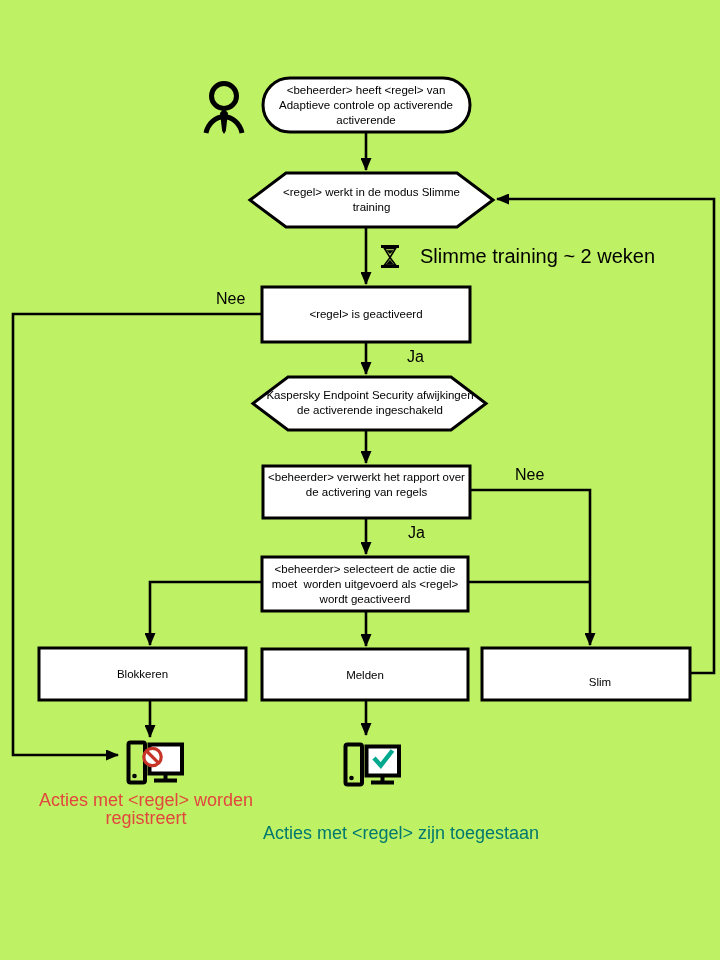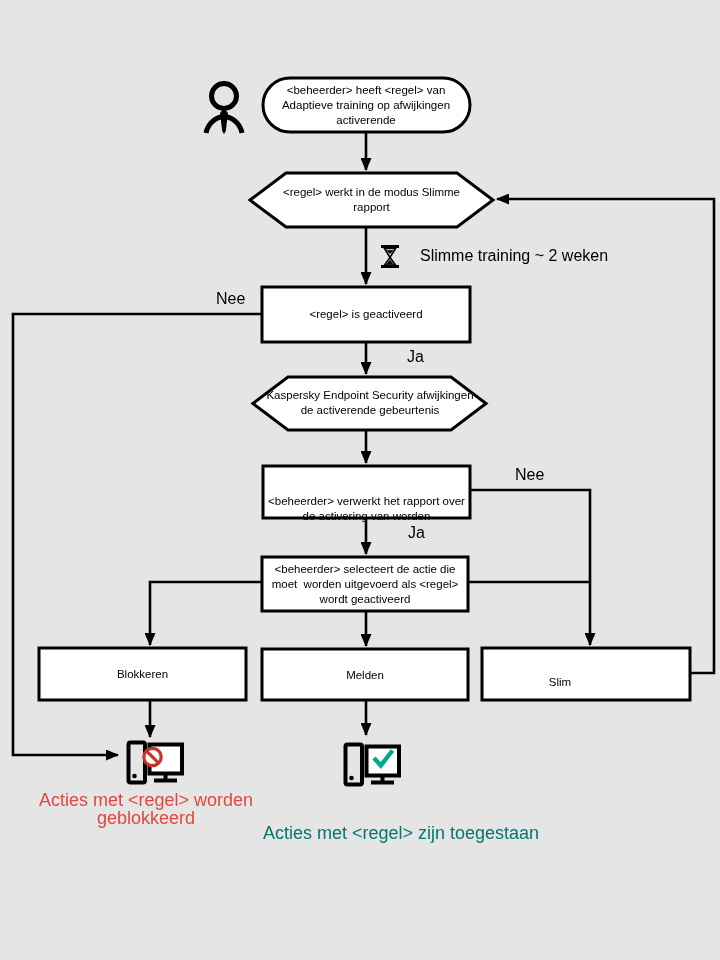--- a/index.html
+++ b/index.html
@@ -1,23 +1,23 @@
 <!DOCTYPE html>
 <html><head>
 <meta charset="utf-8">
 <style>
   html,body{margin:0;padding:0;background:#ffffff;}
-  #canvas{position:relative;width:720px;height:960px;background:#e5e5e5;overflow:hidden;
+  #canvas{position:relative;width:720px;height:960px;background:#bef264;overflow:hidden;
           font-family:"Liberation Sans", sans-serif;color:#000;}
   #shapes{position:absolute;left:0;top:0;}
   .lbl{position:absolute;display:flex;flex-direction:column;align-items:center;justify-content:center;
        text-align:center;font-size:11.5px;line-height:15px;color:#000;}
   .lbl .ln{white-space:pre;}
   .edge-lbl{position:absolute;font-size:16px;line-height:16px;color:#000;white-space:pre;}
-  .note-lbl{position:absolute;font-size:16px;line-height:18px;color:#000;white-space:pre;}
+  .note-lbl{position:absolute;font-size:20px;line-height:18px;color:#000;white-space:pre;}
   .result{position:absolute;display:flex;flex-direction:column;align-items:center;
           font-size:18px;line-height:17.5px;text-align:center;}
   .result .ln{white-space:pre;}
   #blocked-result{color:#e2473d;}
   #allowed-result{color:#00786e;}
 </style>
 </head>
 <body>
 
 <div id="canvas">
@@ -89,70 +89,70 @@
       <circle cx="351.5" cy="778" r="2.3" fill="#000"></circle>
       <rect x="366.5" y="746.5" width="32.5" height="29" fill="#fff" stroke="#000" stroke-width="4"></rect>
       <path d="M382.5,775.5 L382.5,782" stroke="#000" stroke-width="4" fill="none"></path>
       <path d="M371,782.5 L394,782.5" stroke="#000" stroke-width="4" fill="none"></path>
       <path d="M374,758 L380.8,765.5 L392.5,750.5" stroke="#00a88e" stroke-width="4.4" fill="none"></path>
     </g>
   </svg>
 
   <div class="lbl" style="left:271px;top:80px;width:190px;height:50px;">
     <div class="ln">&lt;beheerder&gt; heeft &lt;regel&gt; van</div>
-    <div class="ln">Adaptieve training op afwijkingen</div>
+    <div class="ln">Adaptieve controle op activerende</div>
     <div class="ln">activerende</div>
   </div>
 
   <div class="lbl" style="left:283px;top:175px;width:177px;height:50px;">
     <div class="ln">&lt;regel&gt; werkt in de modus Slimme</div>
-    <div class="ln">rapport</div>
+    <div class="ln">training</div>
   </div>
 
   <div class="lbl" style="left:262px;top:288px;width:208px;height:53px;">
     <div class="ln">&lt;regel&gt; is geactiveerd</div>
   </div>
 
   <div class="lbl" style="left:266px;top:378px;width:208px;height:50px;">
     <div class="ln">Kaspersky Endpoint Security afwijkingen</div>
-    <div class="ln">de activerende gebeurtenis</div>
+    <div class="ln">de activerende ingeschakeld</div>
   </div>
 
-  <div class="lbl" style="left:267px;top:481px;width:199px;height:55px;">
+  <div class="lbl" style="left:267px;top:457px;width:199px;height:55px;">
     <div class="ln">&lt;beheerder&gt; verwerkt het rapport over</div>
-    <div class="ln">de activering van worden</div>
+    <div class="ln">de activering van regels</div>
   </div>
 
   <div class="lbl" style="left:39px;top:648px;width:207px;height:52px;">
     <div class="ln">Blokkeren</div>
   </div>
 
   <div class="lbl" style="left:268px;top:558px;width:194px;height:52px;">
     <div class="ln">&lt;beheerder&gt; selecteert de actie die</div>
     <div class="ln">moet  worden uitgevoerd als &lt;regel&gt;</div>
     <div class="ln">wordt geactiveerd</div>
   </div>
 
   <div class="lbl" style="left:262px;top:649px;width:206px;height:53px;">
     <div class="ln">Melden</div>
   </div>
 
-  <div class="lbl" style="left:456px;top:648px;width:208px;height:69px;">
+  <div class="lbl" style="left:496px;top:648px;width:208px;height:69px;">
     <div class="ln">Slim</div>
   </div>
 
   <div class="edge-lbl" style="left:216px;top:291px;">Nee</div>
   <div class="edge-lbl" style="left:407px;top:349px;">Ja</div>
   <div class="edge-lbl" style="left:515px;top:467px;">Nee</div>
   <div class="edge-lbl" style="left:408px;top:525px;">Ja</div>
 
   <div class="note-lbl" style="left:420px;top:247px;">Slimme training ~ 2 weken</div>
 
   <div class="result" id="blocked-result" style="left:56px;top:792px;width:180px;">
     <div class="ln">Acties met &lt;regel&gt; worden</div>
-    <div class="ln">geblokkeerd</div>
+    <div class="ln">registreert</div>
   </div>
 
   <div class="result" id="allowed-result" style="left:288px;top:792px;width:226px;margin-top:33px;">
     <div class="ln">Acties met &lt;regel&gt; zijn toegestaan</div>
   </div>
 
 </div>
 
 </body></html>

